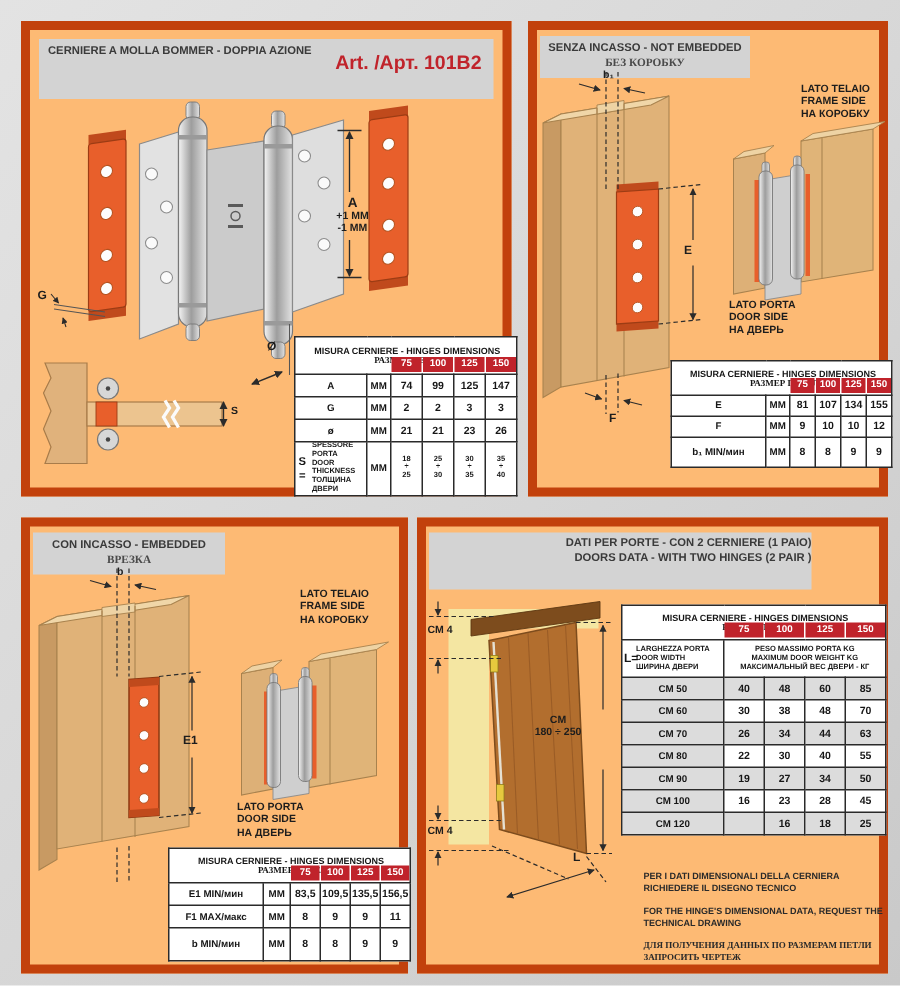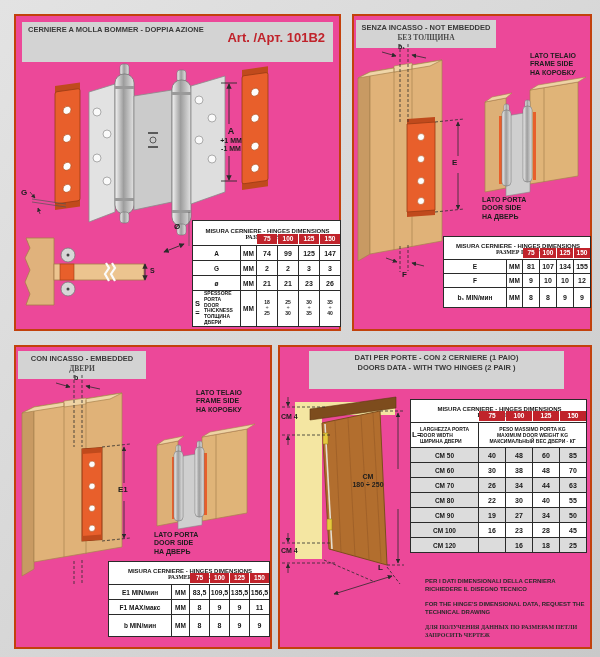--- a/index.html
+++ b/index.html
@@ -1,18 +1,18 @@
 <!DOCTYPE html>
 <html><head>
 <meta charset="utf-8">
 <style>
   html,body{margin:0;padding:0;}
   body{width:600px;height:657px;background:linear-gradient(135deg,#e3e3e3 0%,#d6d6d6 55%,#c9c9c9 100%);
        font-family:"Liberation Sans","DejaVu Sans",sans-serif;position:relative;overflow:hidden;}
-  .panel{position:absolute;background:#ec4899;border:2px solid #c2410c;box-sizing:border-box;}
+  .panel{position:absolute;background:#fdba74;border:6px solid #c2410c;box-sizing:border-box;}
   #panel1{left:14px;top:14px;width:327px;height:317px;}
   #panel2{left:352px;top:14px;width:240px;height:317px;}
   #panel3{left:14px;top:345px;width:258px;height:304px;}
   #panel4{left:278px;top:345px;width:314px;height:304px;}
   .bar{position:absolute;background:#d3d3d3;}
   .t-line{font-size:7.5px;font-weight:bold;color:#3a3a3a;line-height:1.3;white-space:nowrap;}
   .ru{font-family:"Liberation Serif","DejaVu Serif",serif;color:#4a4a4a;}
   .art{position:absolute;right:8px;top:8px;font-size:13px;font-weight:bold;color:#c0232b;}
   .diag{position:absolute;left:0;top:0;}
   .ov{position:absolute;font-weight:bold;color:#1d1d1d;font-size:8px;line-height:1.2;white-space:pre-line;}
@@ -230,21 +230,21 @@
 ÷
 40</td>
     </tr>
   </tbody>
     </table>
 </section>
 
 <section class="panel" id="panel2">
   <div class="bar" style="left:2px;top:4px;width:140px;height:28px;text-align:center;">
     <div class="t-line" style="padding-top:3px;">SENZA INCASSO - NOT EMBEDDED</div>
-    <div class="t-line ru">БЕЗ ТОЛЩИНА</div>
+    <div class="t-line ru">БЕЗ КОРОБКУ</div>
   </div>
 
   <svg class="diag" width="240" height="317" viewBox="0 0 240 317">
     <defs>
       <marker id="a2" viewBox="0 0 8 8" refX="7" refY="4" markerWidth="6" markerHeight="6" orient="auto-start-reverse">
         <path d="M0,0L8,4L0,8z" fill="#2b2b2b"></path>
       </marker>
       <linearGradient id="met2" x1="0" y1="0" x2="1" y2="0">
         <stop offset="0" stop-color="#f5f5f5"></stop>
           <stop offset="0.45" stop-color="#9d9d9d"></stop>
@@ -364,21 +364,21 @@
       <td class="val">9</td>
       <td class="val">9</td>
     </tr>
   </tbody>
     </table>
 </section>
 
 <section class="panel" id="panel3">
   <div class="bar" style="left:2px;top:4px;width:128px;height:28px;text-align:center;">
     <div class="t-line" style="padding-top:3px;">CON INCASSO - EMBEDDED</div>
-    <div class="t-line ru">ДВЕРИ</div>
+    <div class="t-line ru">ВРЕЗКА</div>
   </div>
 
   <svg class="diag" width="258" height="304" viewBox="0 0 258 304">
     <defs>
       <marker id="a3" viewBox="0 0 8 8" refX="7" refY="4" markerWidth="6" markerHeight="6" orient="auto-start-reverse">
         <path d="M0,0L8,4L0,8z" fill="#2b2b2b"></path>
       </marker>
       <linearGradient id="met3" x1="0" y1="0" x2="1" y2="0">
         <stop offset="0" stop-color="#f5f5f5"></stop>
           <stop offset="0.45" stop-color="#9d9d9d"></stop>
@@ -493,21 +493,21 @@
       <td class="val">8</td>
       <td class="val">8</td>
       <td class="val">9</td>
       <td class="val">9</td>
     </tr>
   </tbody>
     </table>
 </section>
 
 <section class="panel" id="panel4">
-  <div class="bar" style="left:2px;top:4px;width:255px;height:38px;text-align:center;margin-left:27px;">
+  <div class="bar" style="left:2px;top:4px;width:255px;height:38px;text-align:right;">
     <div class="t-line" style="padding-top:2px;">DATI PER PORTE - CON 2 CERNIERE (1 PAIO)</div>
     <div class="t-line">DOORS DATA - WITH TWO HINGES (2 PAIR )</div>
   </div>
 
   <svg class="diag" width="314" height="304" viewBox="0 0 314 304">
     <defs>
       <marker id="a4" viewBox="0 0 8 8" refX="7" refY="4" markerWidth="6" markerHeight="6" orient="auto-start-reverse">
         <path d="M0,0L8,4L0,8z" fill="#2b2b2b"></path>
       </marker>
     </defs>

